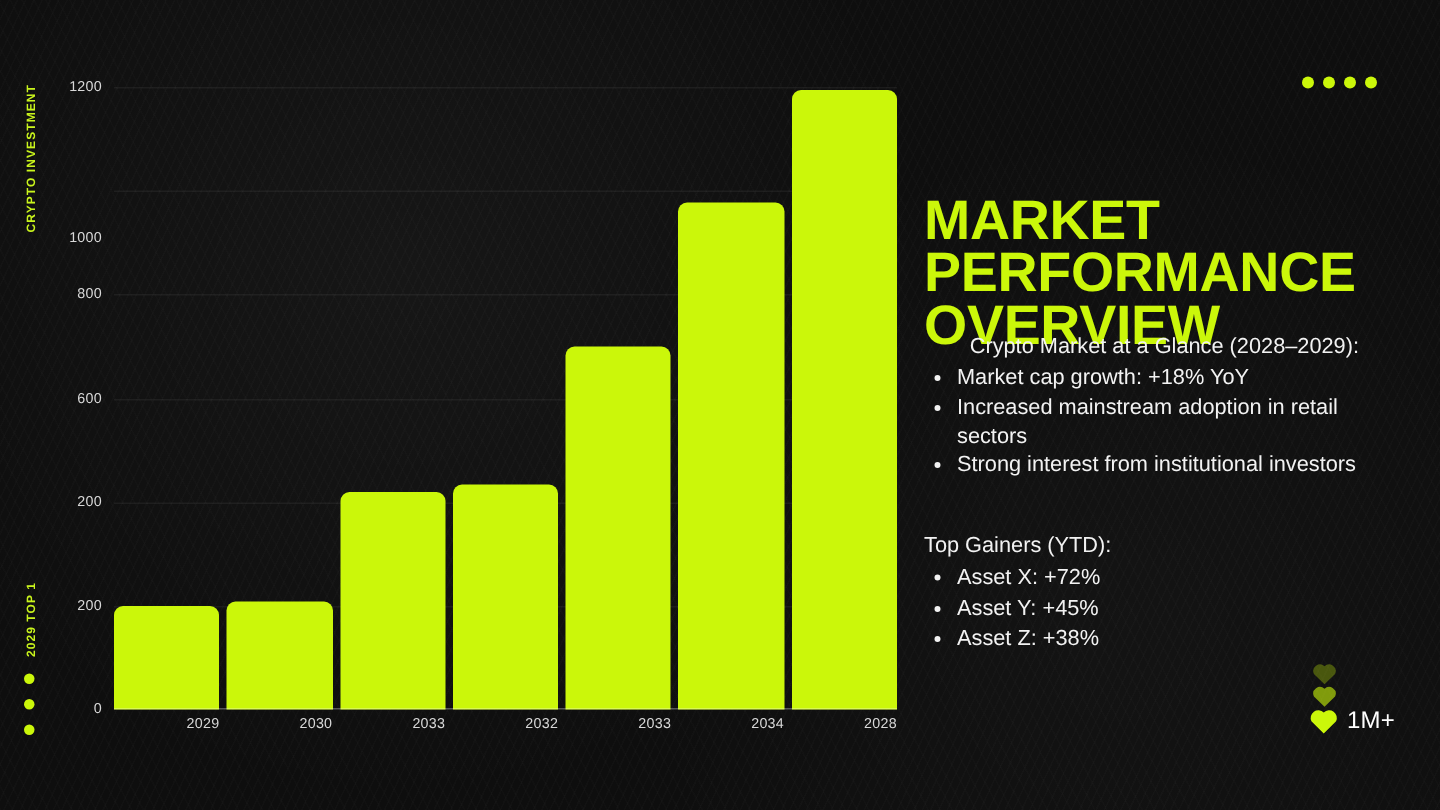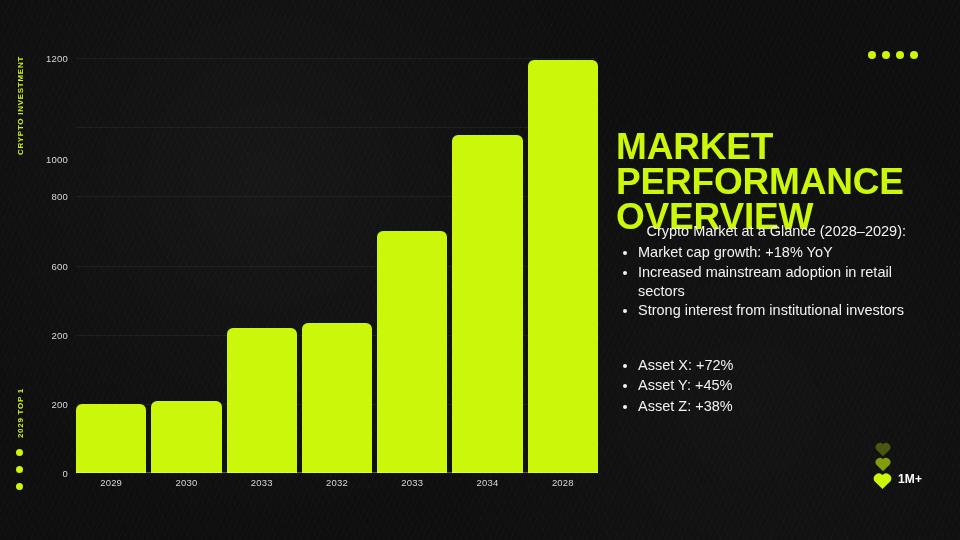--- a/index.html
+++ b/index.html
@@ -63,21 +63,21 @@
   .bar{
     position:absolute;left:0;right:0;bottom:0;
     background:#cbf70a;
     border-radius:6px 6px 0 0;
   }
   .xlabels{
     position:absolute;left:30px;top:477px;width:522px;
     display:flex;gap:5px;
   }
   .xlabels span{
-    flex:1 1 0;text-align:center;
+    flex:1 1 0;text-align:right;
     color:#d8d8d8;font-size:9.5px;letter-spacing:0.02em;
   }
 
   
   .panel{position:absolute;left:616px;top:0;width:344px;height:540px;}
   .title{
     position:absolute;left:0;top:104px;width:300px;
     color:#cbf70a;
     font-size:37px;line-height:0.95;font-weight:700;
     letter-spacing:-0.005em;
@@ -102,21 +102,21 @@
   .dots-tr{position:absolute;left:252px;top:51px;display:flex;gap:6px;}
   .dots-tr .dot{position:static;width:8px;height:8px;}
   .hearts{position:absolute;left:250px;top:440px;width:90px;height:50px;}
   .heart{position:absolute;width:18px;height:17px;}
   .heart svg{display:block;width:100%;height:100%;}
   .h1{left:8px;top:0px;opacity:0.30;}
   .h2{left:8px;top:15px;opacity:0.60;}
   .h3{left:6px;top:30px;opacity:1;width:21px;height:20px;}
   .hcount{
     position:absolute;left:32px;top:32px;
-    color:#ffffff;font-size:12px;font-weight:700;letter-spacing:0.01em;
+    color:#ffffff;font-size:16px;font-weight:400;letter-spacing:0.01em;
   }
 </style>
 </head>
 <body>
 
 <div class="slide">
 
   <div class="rail">
     <div class="vlabel top">CRYPTO INVESTMENT</div>
     <div class="vlabel bot">2029 TOP 1</div>
@@ -196,20 +196,21 @@
     <div class="body">
       <span class="lead">Crypto Market at a Glance (2028–2029):</span>
       <ul id="glance-list">
           <li>Market cap growth: +18% YoY</li>
           <li>Increased mainstream adoption in retail sectors</li>
           <li>Strong interest from institutional investors</li>
         </ul>
     </div>
 
     <div class="gainers">
+      <span class="lead">Top Gainers (YTD):</span>
       <ul id="gainers-list">
           <li>Asset X: +72%</li>
           <li>Asset Y: +45%</li>
           <li>Asset Z: +38%</li>
         </ul>
     </div>
 
     <div class="hearts">
       <span class="heart h1">
         <svg viewBox="0 0 24 22">

